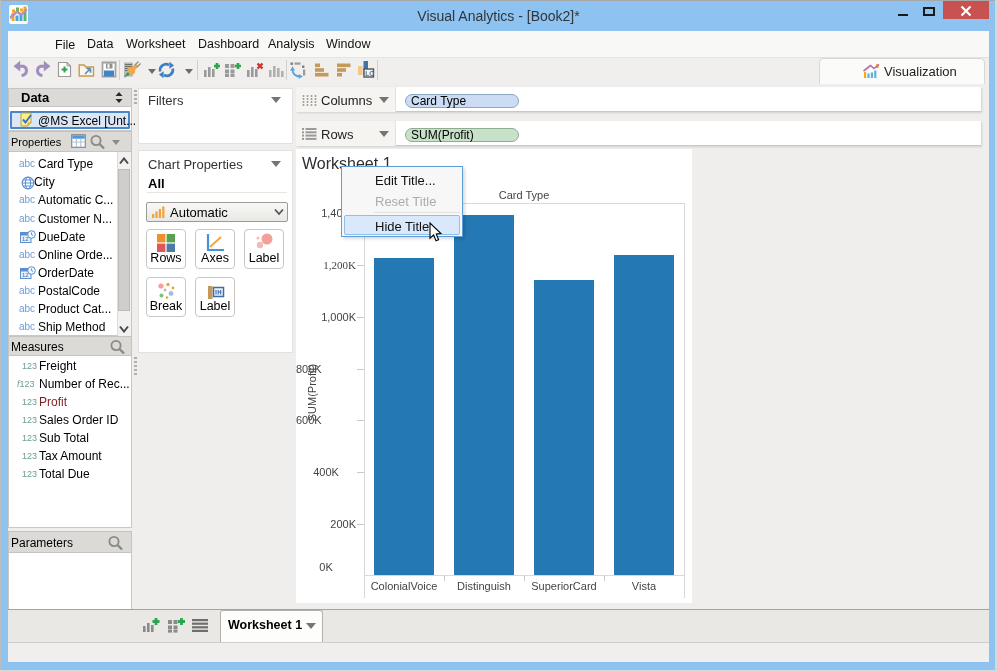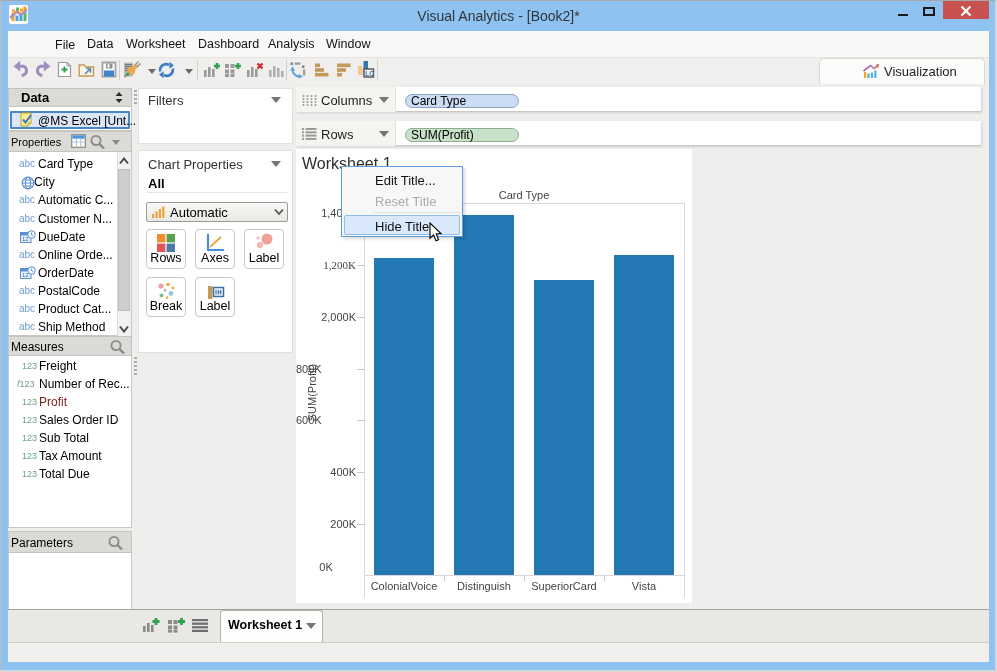--- a/index.html
+++ b/index.html
@@ -368,24 +368,24 @@
 <div class="abs" style="left:302px;top:155px;font-size:16px;color:#2e2e2e;">Worksheet 1</div>
 <div class="abs" style="left:464px;top:189px;width:120px;text-align:center;font-size:11px;color:#444;">Card Type</div>
 
 <div class="abs" style="left:364px;top:203px;width:321px;height:1px;background:#d8d8d8;"></div>
 <div class="abs" style="left:364px;top:203px;width:1px;height:395px;background:#d8d8d8;"></div>
 <div class="abs" style="left:684px;top:203px;width:1px;height:395px;background:#d8d8d8;"></div>
 <div class="abs" style="left:364px;top:575px;width:321px;height:1px;background:#d8d8d8;"></div>
 
 <div class="abs" style="left:296px;top:207px;width:60px;text-align:right;font-size:11px;color:#444;">1,400K</div>
 <div class="abs" style="left:296px;top:259px;width:60px;text-align:right;font-size:11px;color:#444;font-family:Liberation Serif, serif;">1,200K</div>
-<div class="abs" style="left:296px;top:311px;width:60px;text-align:right;font-size:11px;color:#444;">2,000K</div>
+<div class="abs" style="left:296px;top:311px;width:60px;text-align:right;font-size:11px;color:#444;">1,000K</div>
 <div class="abs" style="left:296px;top:363px;width:60px;text-align:left;font-size:11px;color:#444;">800K</div>
 <div class="abs" style="left:296px;top:414px;width:60px;text-align:left;font-size:11px;color:#444;">600K</div>
-<div class="abs" style="left:296px;top:466px;width:60px;text-align:right;font-size:11px;color:#444;">400K</div>
+<div class="abs" style="left:296px;top:466px;width:60px;text-align:center;font-size:11px;color:#444;">400K</div>
 <div class="abs" style="left:296px;top:518px;width:60px;text-align:right;font-size:11px;color:#444;">200K</div>
 <div class="abs" style="left:296px;top:561px;width:60px;text-align:center;font-size:11px;color:#444;">0K</div>
 <div class="abs" style="left:357px;top:213px;width:7px;height:1px;background:#c9c9c9;"></div>
 <div class="abs" style="left:357px;top:265px;width:7px;height:1px;background:#c9c9c9;"></div>
 <div class="abs" style="left:357px;top:317px;width:7px;height:1px;background:#c9c9c9;"></div>
 <div class="abs" style="left:357px;top:369px;width:7px;height:1px;background:#c9c9c9;"></div>
 <div class="abs" style="left:357px;top:420px;width:7px;height:1px;background:#c9c9c9;"></div>
 <div class="abs" style="left:357px;top:472px;width:7px;height:1px;background:#c9c9c9;"></div>
 <div class="abs" style="left:357px;top:524px;width:7px;height:1px;background:#c9c9c9;"></div>
 <div class="abs" style="left:272px;top:386px;width:81px;height:13px;text-align:center;font-size:11px;color:#444;transform:rotate(-90deg);">SUM(Profit)</div>

